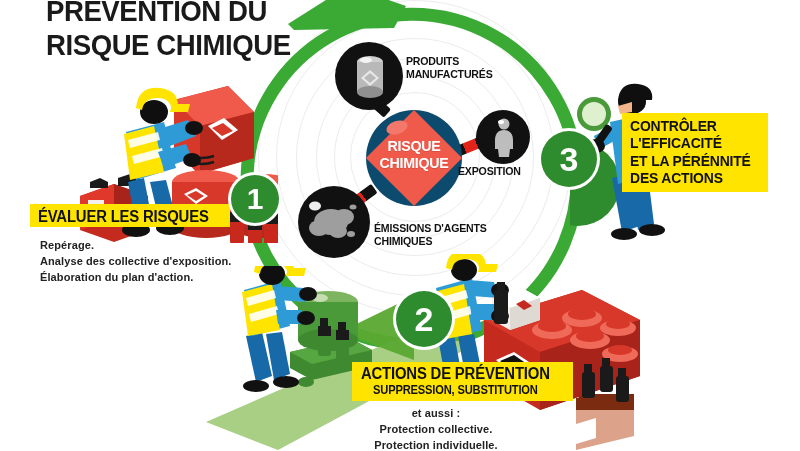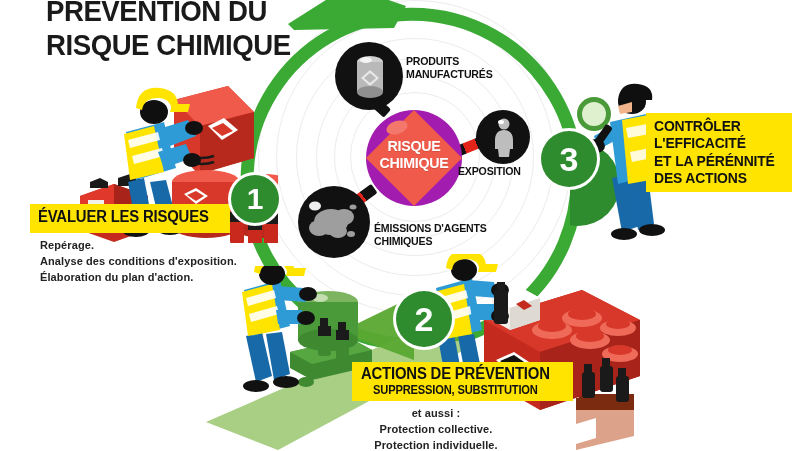--- a/index.html
+++ b/index.html
@@ -15,36 +15,36 @@
   #title{
     left:46px;top:-6px;width:330px;
     font-family:"Liberation Sans", sans-serif;
     font-weight:bold;font-size:30px;line-height:1.12;
     letter-spacing:-0.5px;
     color:#1a1a1a;
     transform:scaleX(0.92);transform-origin:left top;
     white-space:pre-line;
     z-index:60;
   }
-  .chipblock{background:#ffe400;display:inline-block;padding:4px 8px 6px 8px;}
+  .chipblock{background:#ffe400;display:inline-block;padding:4px 8px 0 8px;}
   .chipline{display:block;font-weight:bold;color:#111;letter-spacing:-0.2px;
             transform:scaleX(0.93);transform-origin:left center;white-space:nowrap;line-height:1.16;}
 
   .body-text{
     color:#222;font-size:11px;font-weight:bold;line-height:1.45;
     letter-spacing:0.1px;white-space:pre-line;
   }
 
   
   .ring{position:absolute;border-radius:50%;border:1px solid #ececec;}
 
   
   #red-disc{
     left:366px;top:110px;width:96px;height:96px;border-radius:50%;
-    background:#a21caf;z-index:30;
+    background:#0c4a6e;z-index:30;
   }
   #red-diamond{
     left:14px;top:14px;width:68px;height:68px;
     background:#ef5a4a;transform:rotate(45deg);
   }
   #red-gloss{
     left:20px;top:11px;width:22px;height:13px;border-radius:50%;
     background:#f3786b;transform:rotate(-18deg);
   }
   #red-label{
@@ -382,38 +382,38 @@
 RISQUE CHIMIQUE</div>
 
   <div class="numbadge abs" style="left:231px;top:175px;width:48px;height:48px;font-size:30px;">1</div>
 
   <div class="abs" style="left:30px;top:204px;z-index:50;">
     <span class="chipblock">
       <span class="chipline" style="font-size:16px;">ÉVALUER LES RISQUES</span>
     </span>
   </div>
   <div class="body-text abs" style="left:40px;top:238px;width:260px;z-index:50;">Repérage.
-Analyse des conditions d'exposition.
+Analyse des collective d'exposition.
 Élaboration du plan d'action.</div>
 
   <div class="numbadge abs" style="left:396px;top:291px;width:56px;height:56px;font-size:34px;">2</div>
 
   <div class="abs" style="left:352px;top:362px;z-index:50;">
     <span class="chipblock" style="padding:3px 9px 4px 9px;">
       <span class="chipline" style="font-size:16px;">ACTIONS DE PRÉVENTION</span>
       <span class="chipline" style="font-size:12px;text-align:center;">SUPPRESSION, SUBSTITUTION</span>
     </span>
   </div>
   <div class="body-text abs" style="left:336px;top:406px;width:200px;text-align:center;z-index:50;">et aussi :
 Protection collective.
 Protection individuelle.</div>
 
   <div class="numbadge abs" style="left:541px;top:131px;width:56px;height:56px;font-size:34px;">3</div>
 
-  <div class="abs" style="left:646px;top:113px;z-index:50;">
+  <div class="abs" style="left:622px;top:113px;z-index:50;">
     <span class="chipblock" style="padding:4px 8px 5px 8px;">
       <span class="chipline" style="font-size:15px;">CONTRÔLER</span>
       <span class="chipline" style="font-size:15px;">L'EFFICACITÉ</span>
       <span class="chipline" style="font-size:15px;">ET LA PÉRÉNNITÉ</span>
       <span class="chipline" style="font-size:15px;">DES ACTIONS</span>
     </span>
   </div>
 
 </div>
 

